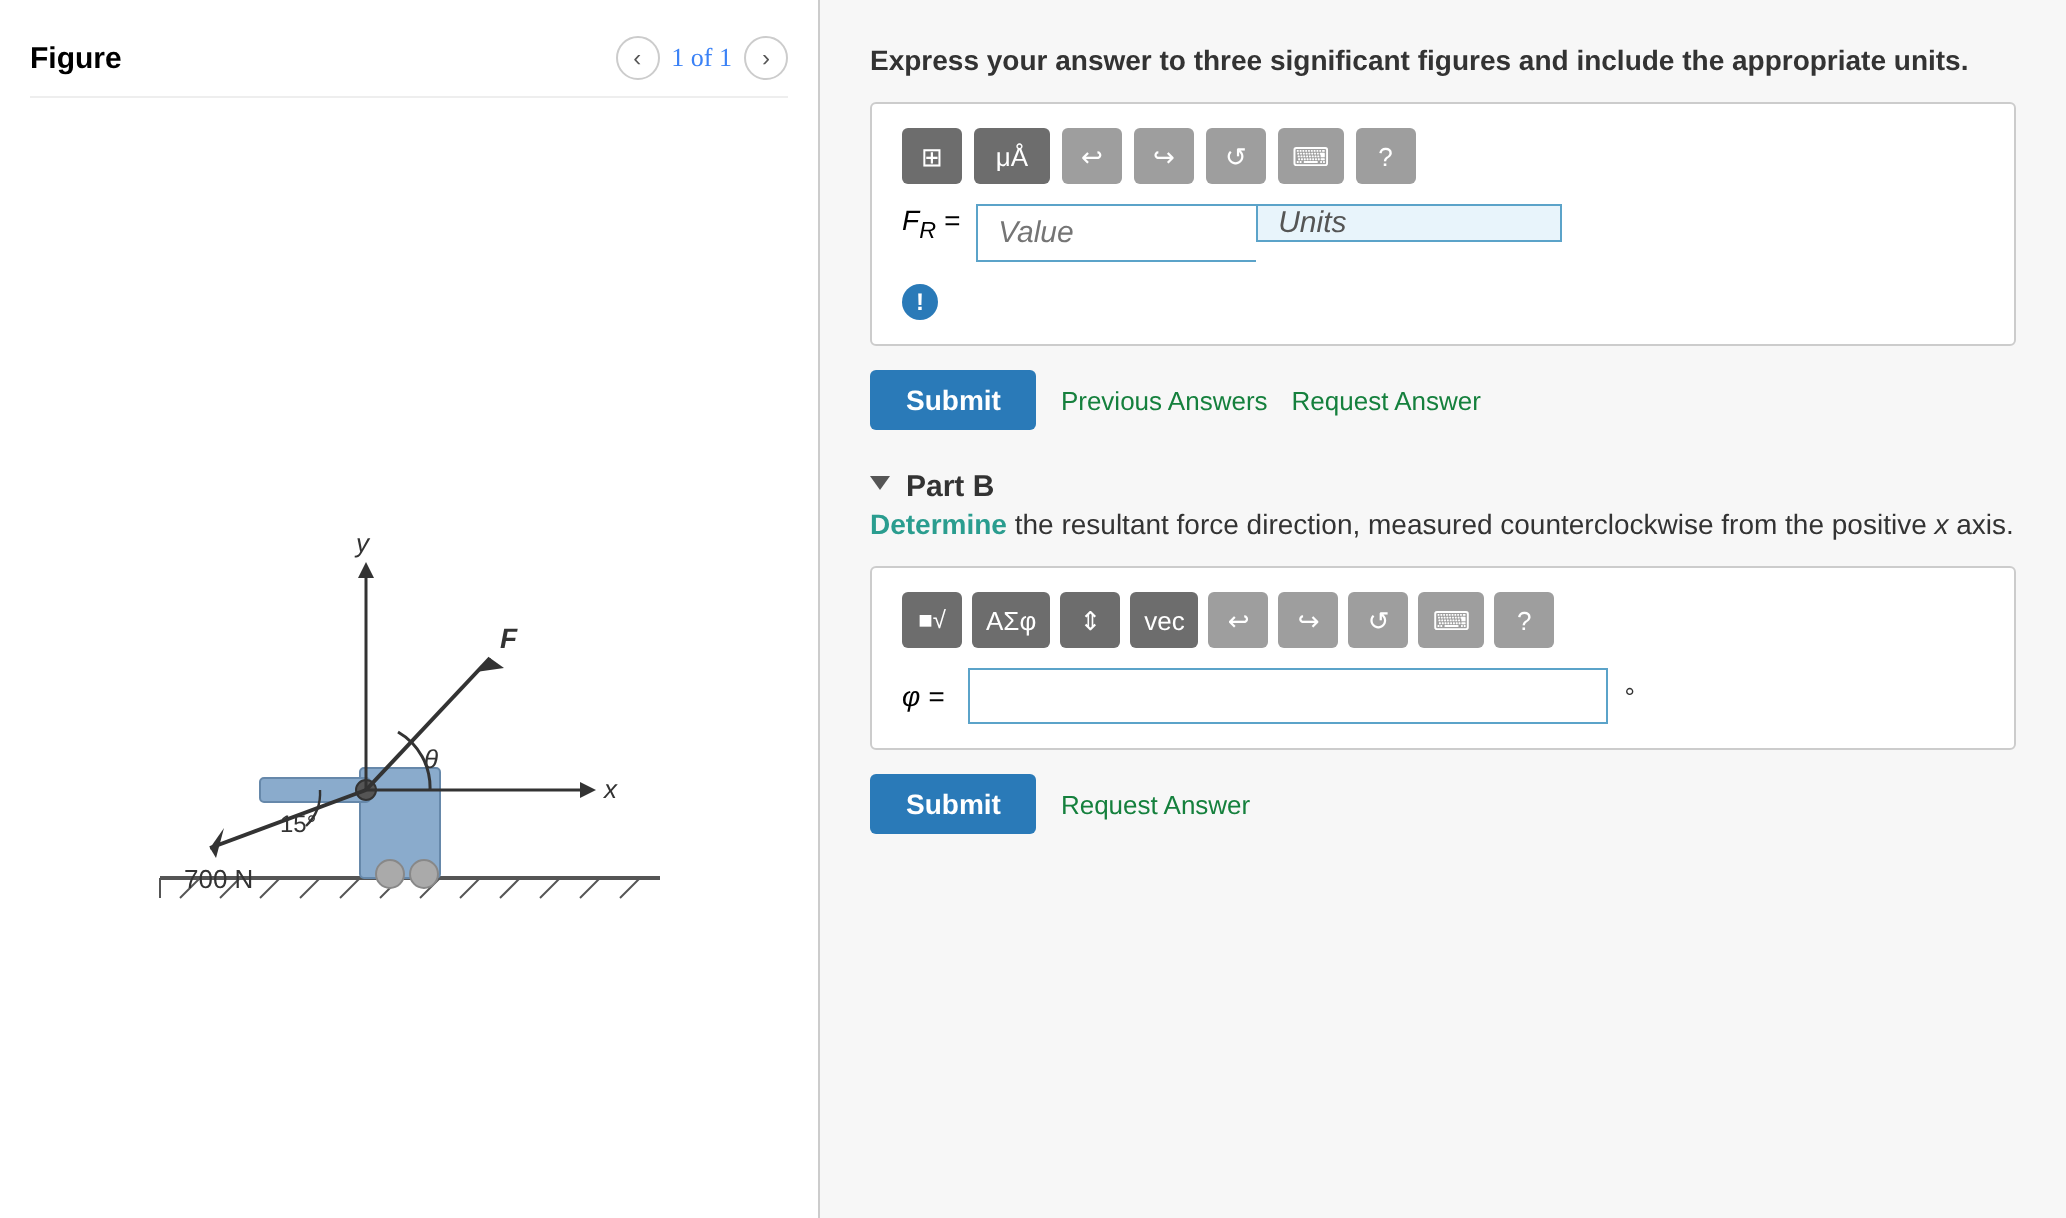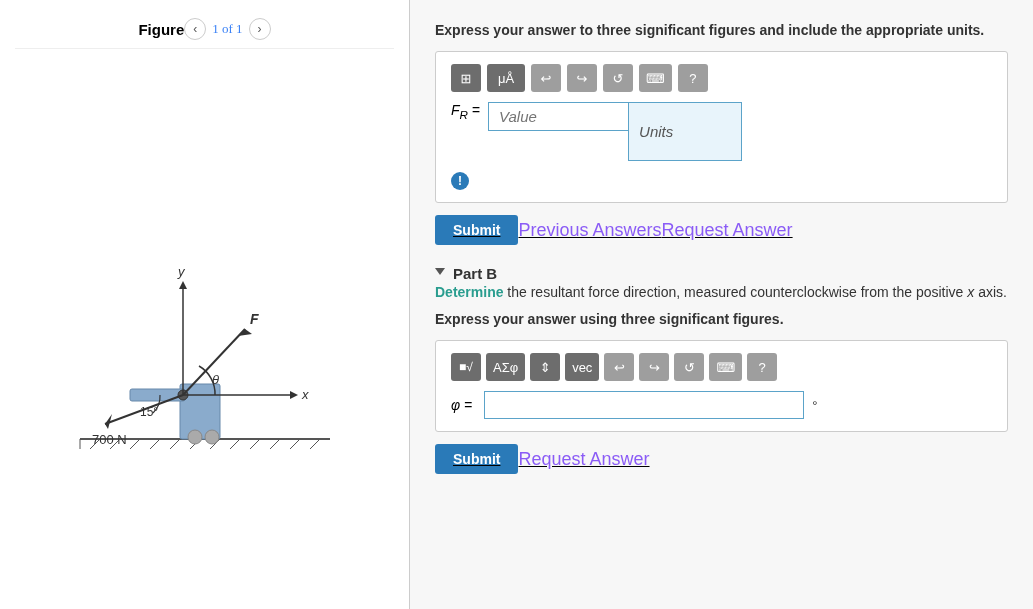--- a/index.html
+++ b/index.html
@@ -10,21 +10,21 @@
       width: 410px;
       min-width: 410px;
       border-right: 1px solid #ccc;
       display: flex;
       flex-direction: column;
       padding: 10px 15px;
     }
     .figure-header {
       display: flex;
       align-items: center;
-      justify-content: center;
+      justify-content: space-between;
       padding: 8px 0;
       border-bottom: 1px solid #eee;
       margin-bottom: 10px;
     }
     .figure-label {
       font-weight: bold;
       font-size: 15px;
     }
     .figure-nav {
       display: flex;
@@ -113,25 +113,25 @@
       border-right: none;
       padding: 5px 10px;
       font-size: 15px;
       font-style: italic;
       color: #15803d;
       width: 140px;
       outline: none;
     }
     .units-input {
       border: 1px solid #5ba3c9;
-      padding: 20px 10px;
+      padding: 0 10px;
       font-size: 15px;
       font-style: italic;
       color: #555;
-      width: 114px;
+      width: 153px;
       outline: none;
       background: #e8f4fb;
     }
 
     .warning-msg {
       display: flex;
       align-items: flex-start;
       gap: 8px;
       font-size: 13px;
       color: #555;
@@ -145,37 +145,37 @@
       font-weight: bold;
       font-size: 12px;
       display: flex; align-items: center; justify-content: center;
       flex-shrink: 0;
       margin-top: 1px;
     }
 
     .action-row {
       display: flex;
       align-items: center;
+      gap: 12px;
       margin-top: 4px;
-      text-decoration: underline;
     }
     .submit-btn {
       background: #2a7ab8;
       color: white;
       border: none;
       border-radius: 3px;
       padding: 7px 18px;
       font-size: 14px;
       cursor: pointer;
       font-weight: bold;
     }
     .link-btn {
-      color: #8b5cf6;
+      color: #15803d;
       text-decoration: none;
-      font-size: 18px;
+      font-size: 13px;
       cursor: pointer;
       background: none;
       border: none;
     }
 
     .part-section {
       margin-top: 20px;
     }
     .part-header {
       display: flex;
@@ -354,23 +354,20 @@
 
   <div class="part-section">
     <div class="part-header">
       <span class="triangle down"></span>
       <span>Part B</span>
     </div>
 
     <div class="part-desc">
       <span class="teal">Determine</span> the resultant force direction, measured counterclockwise from the positive <i>x</i> axis.
     </div>
-    <div class="part-desc">
-      <b>Express your answer using three significant figures.</b>
-    </div>
 
     <div class="answer-box2">
 
       <div class="toolbar2">
         <button class="toolbar-btn" style="font-size:12px;">■√</button>
         <button class="toolbar-btn wider">ΑΣφ</button>
         <button class="toolbar-btn">⇕</button>
         <button class="toolbar-btn">vec</button>
         <button class="toolbar-btn light">↩</button>
         <button class="toolbar-btn light">↪</button>

